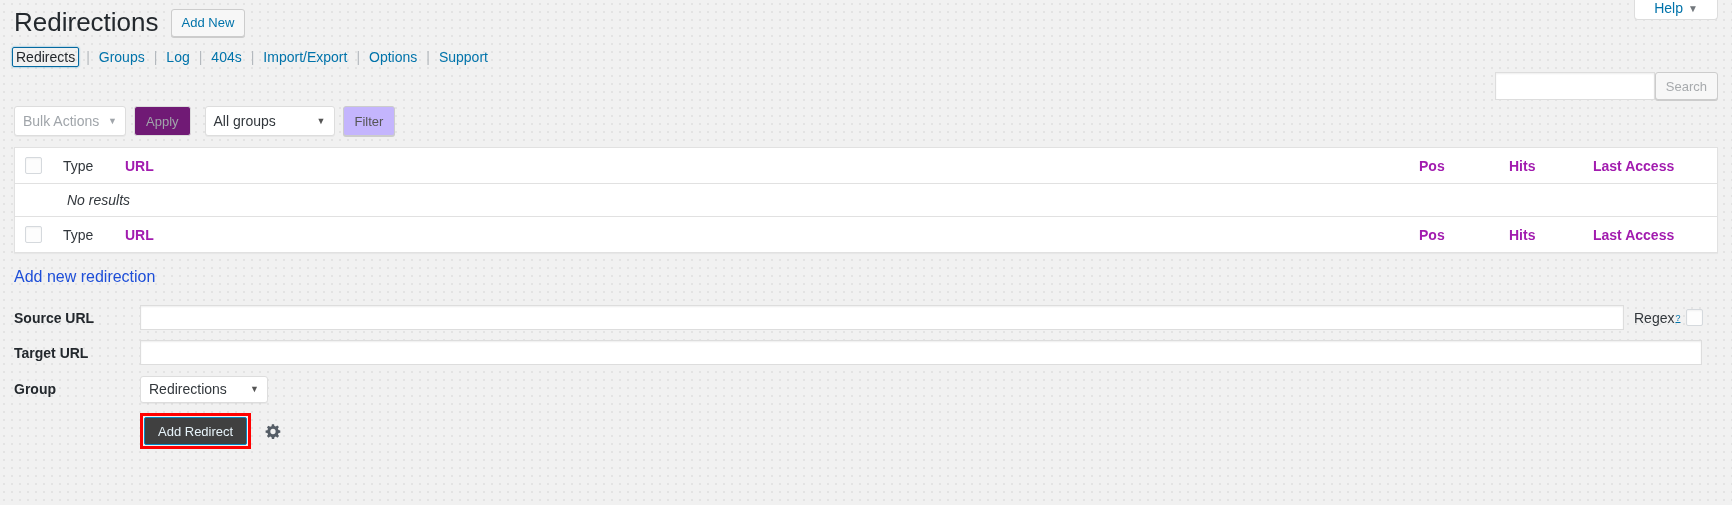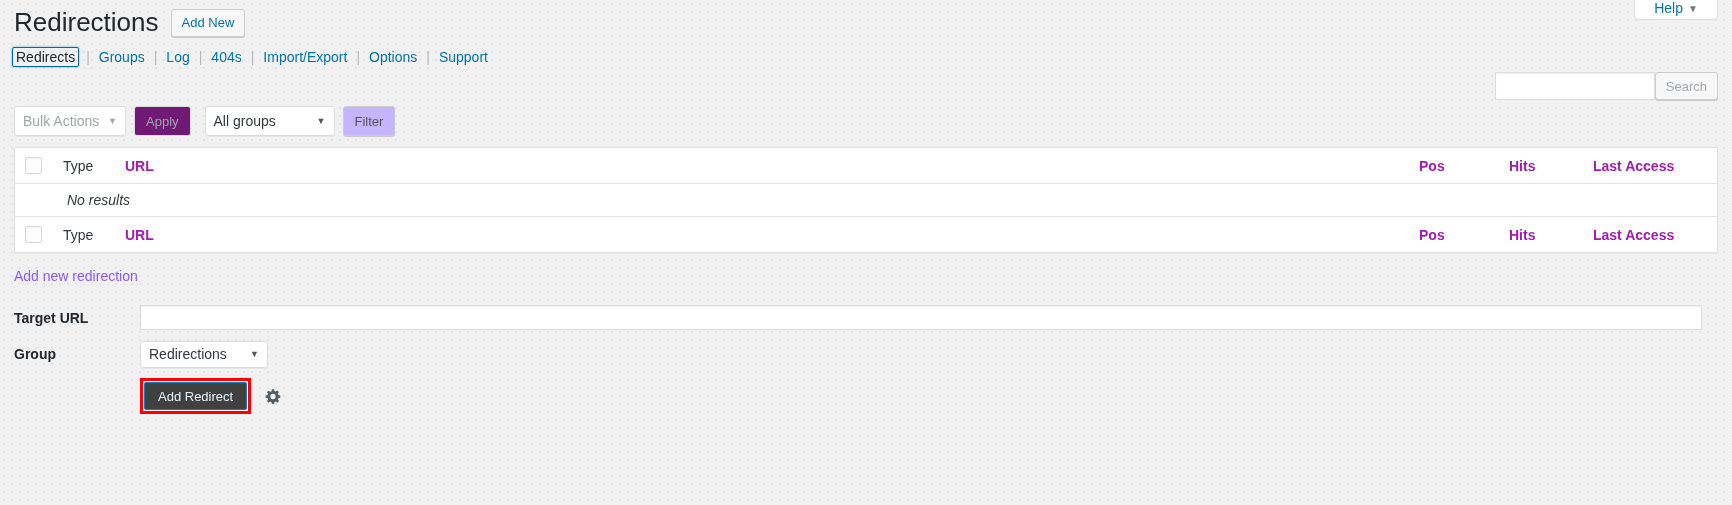--- a/index.html
+++ b/index.html
@@ -264,23 +264,23 @@
   .no-results {
     color: #32373c;
     padding-left: 4px;
   }
 
   
   .section-title {
     position: absolute;
     top: 268px;
     left: 14px;
-    font-size: 14px;
+    font-size: 16px;
     font-weight: 400;
-    color: #8b5cf6;
+    color: #1d4ed8;
     margin: 0;
   }
   .form-area {
     position: absolute;
     top: 303px;
     left: 14px;
     width: 1704px;
   }
   .form-row {
     display: flex;
@@ -468,20 +468,29 @@
           <span class="lnk">Last Access</span>
         </th>
       </tr>
     </tfoot>
   </table>
 
   <h2 class="section-title">Add new redirection</h2>
 
   <div class="form-area">
 
+    <div class="form-row">
+      <div class="form-label">Source URL</div>
+      <input class="txt-input src-input" type="text" placeholder="" style="">
+      <div class="regex-wrap">
+        <span>Regex</span>
+          <sup>?</sup>
+        <span class="cb regex-cb"></span>
+      </div>
+    </div>
 
     <div class="form-row">
       <div class="form-label">Target URL</div>
       <input class="txt-input tgt-input" type="text" placeholder="" style="">
     </div>
 
     <div class="form-row" style="height:32px;">
       <div class="form-label">Group</div>
       <div class="select-ctl group-select">
         <span>Redirections</span>

